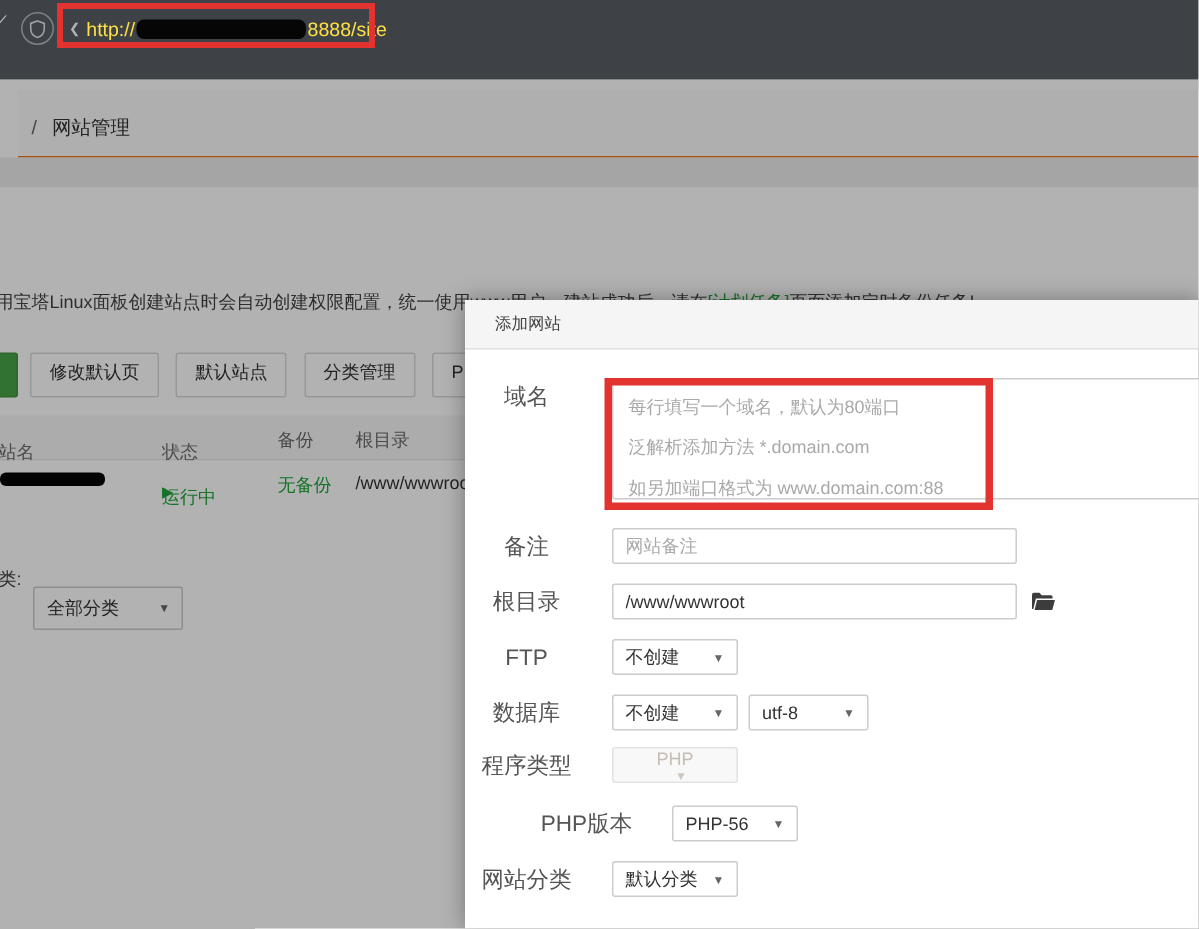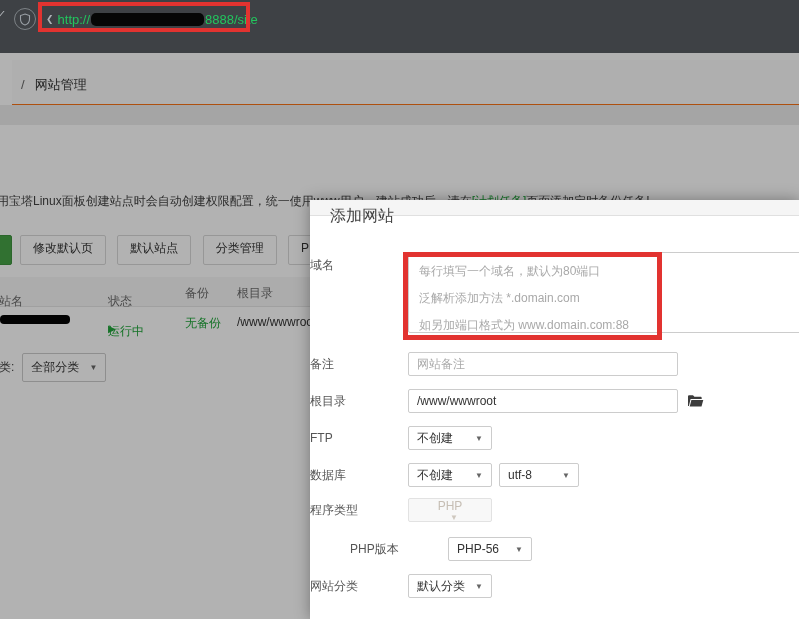--- a/index.html
+++ b/index.html
@@ -10,21 +10,21 @@
   }
 
   
   .browser-bar {
     position:absolute; left:0; top:0; width:799px; height:53px;
     background:#3e4145; z-index:2;
   }
   .addr { position:absolute; left:14px; top:6px; height:26px; display:flex; align-items:center; }
   .shield-wrap { width:22px; height:22px; border:1px solid #7d8286; border-radius:50%;
     display:flex; align-items:center; justify-content:center; margin-right:10px; }
-  .url { font-size:13px; color:#22c55e; display:flex; align-items:center; white-space:nowrap; }
+  .url { font-size:13px; color:#fde047; display:flex; align-items:center; white-space:nowrap; }
   .url .redact-url { display:inline-block; width:113px; height:13px; background:#060606; border-radius:5px; margin:0 1px; }
   .edge-glyph { position:absolute; left:-6px; top:8px; color:#b9bdc1; font-size:15px; }
   .mini-caret { color:#aeb2b6; font-size:9px; margin-right:4px; }
 
   
   .anno { position:absolute; border-style:solid; border-color:#e23330; z-index:40; pointer-events:none; }
   .anno-url { left:38px; top:2px; width:212px; height:30px; border-width:4px; }
   .anno-domain { left:403px; top:252px; width:259px; height:88px; border-width:5px; }
 
   
@@ -65,32 +65,32 @@
   .play { font-size:10px; }
 
   .filter-row { position:absolute; left:-13px; top:228px; display:flex; align-items:center; }
   .filter-row .flabel { margin-right:8px; color:#444; }
 
   
   .sel { display:inline-flex; align-items:center; justify-content:space-between;
     background:#fff; border:1px solid #ccc; border-radius:2px; height:24px;
     padding:0 8px; color:#333; font-size:12px; }
   .sel .caret { font-size:8px; color:#666; margin-left:8px; }
-  .sel-filter { width:84px; height:29px; }
+  .sel-filter { width:100px; height:29px;margin-top:38px; }
   .sel-disabled { background:#f8f8f8; border-color:#e2e2e2; color:#c6beb4;flex-direction:column; }
   .sel-disabled .caret { color:#cfc8bf; }
 
   
   .modal { position:absolute; left:310px; top:200px; width:489px; height:419px;
     background:#fff; z-index:10; box-shadow:0 0 14px rgba(0,0,0,0.35); }
-  .modal-head { height:16px; background:#f5f5f5; border-bottom:1px solid #e0e0e0;
-    line-height:32px; padding-left:20px; color:#444; font-size:16px; }
+  .modal-head { height:33px; background:#f5f5f5; border-bottom:1px solid #e0e0e0;
+    line-height:32px; padding-left:20px; color:#444; font-size:11px; }
   .m-row { position:absolute; left:0; display:flex; align-items:center; }
-  .m-label { width:82px; text-align:left; margin-right:16px; color:#555;
-    font-size:12px; flex:none; }
+  .m-label { width:82px; text-align:center; margin-right:16px; color:#555;
+    font-size:15px; flex:none; }
   .m-row-domain { align-items:flex-start; }
   .m-row-domain .m-label { line-height:26px; }
 
   .fake-textarea { position:relative; width:408px; height:81px; background:#fff;
     border:1px solid #ccc; border-radius:2px; padding:5px 10px; overflow:hidden; }
   .ph-line { display:block; line-height:27px; color:#a9a9a9; font-size:12px; white-space:nowrap; }
   .resize-handle { position:absolute; right:1px; bottom:1px; width:10px; height:10px;
     background:repeating-linear-gradient(-45deg, transparent, transparent 2px, #bdbdbd 2px, #bdbdbd 3px);
     clip-path:polygon(100% 0, 100% 100%, 0 100%); }
 

